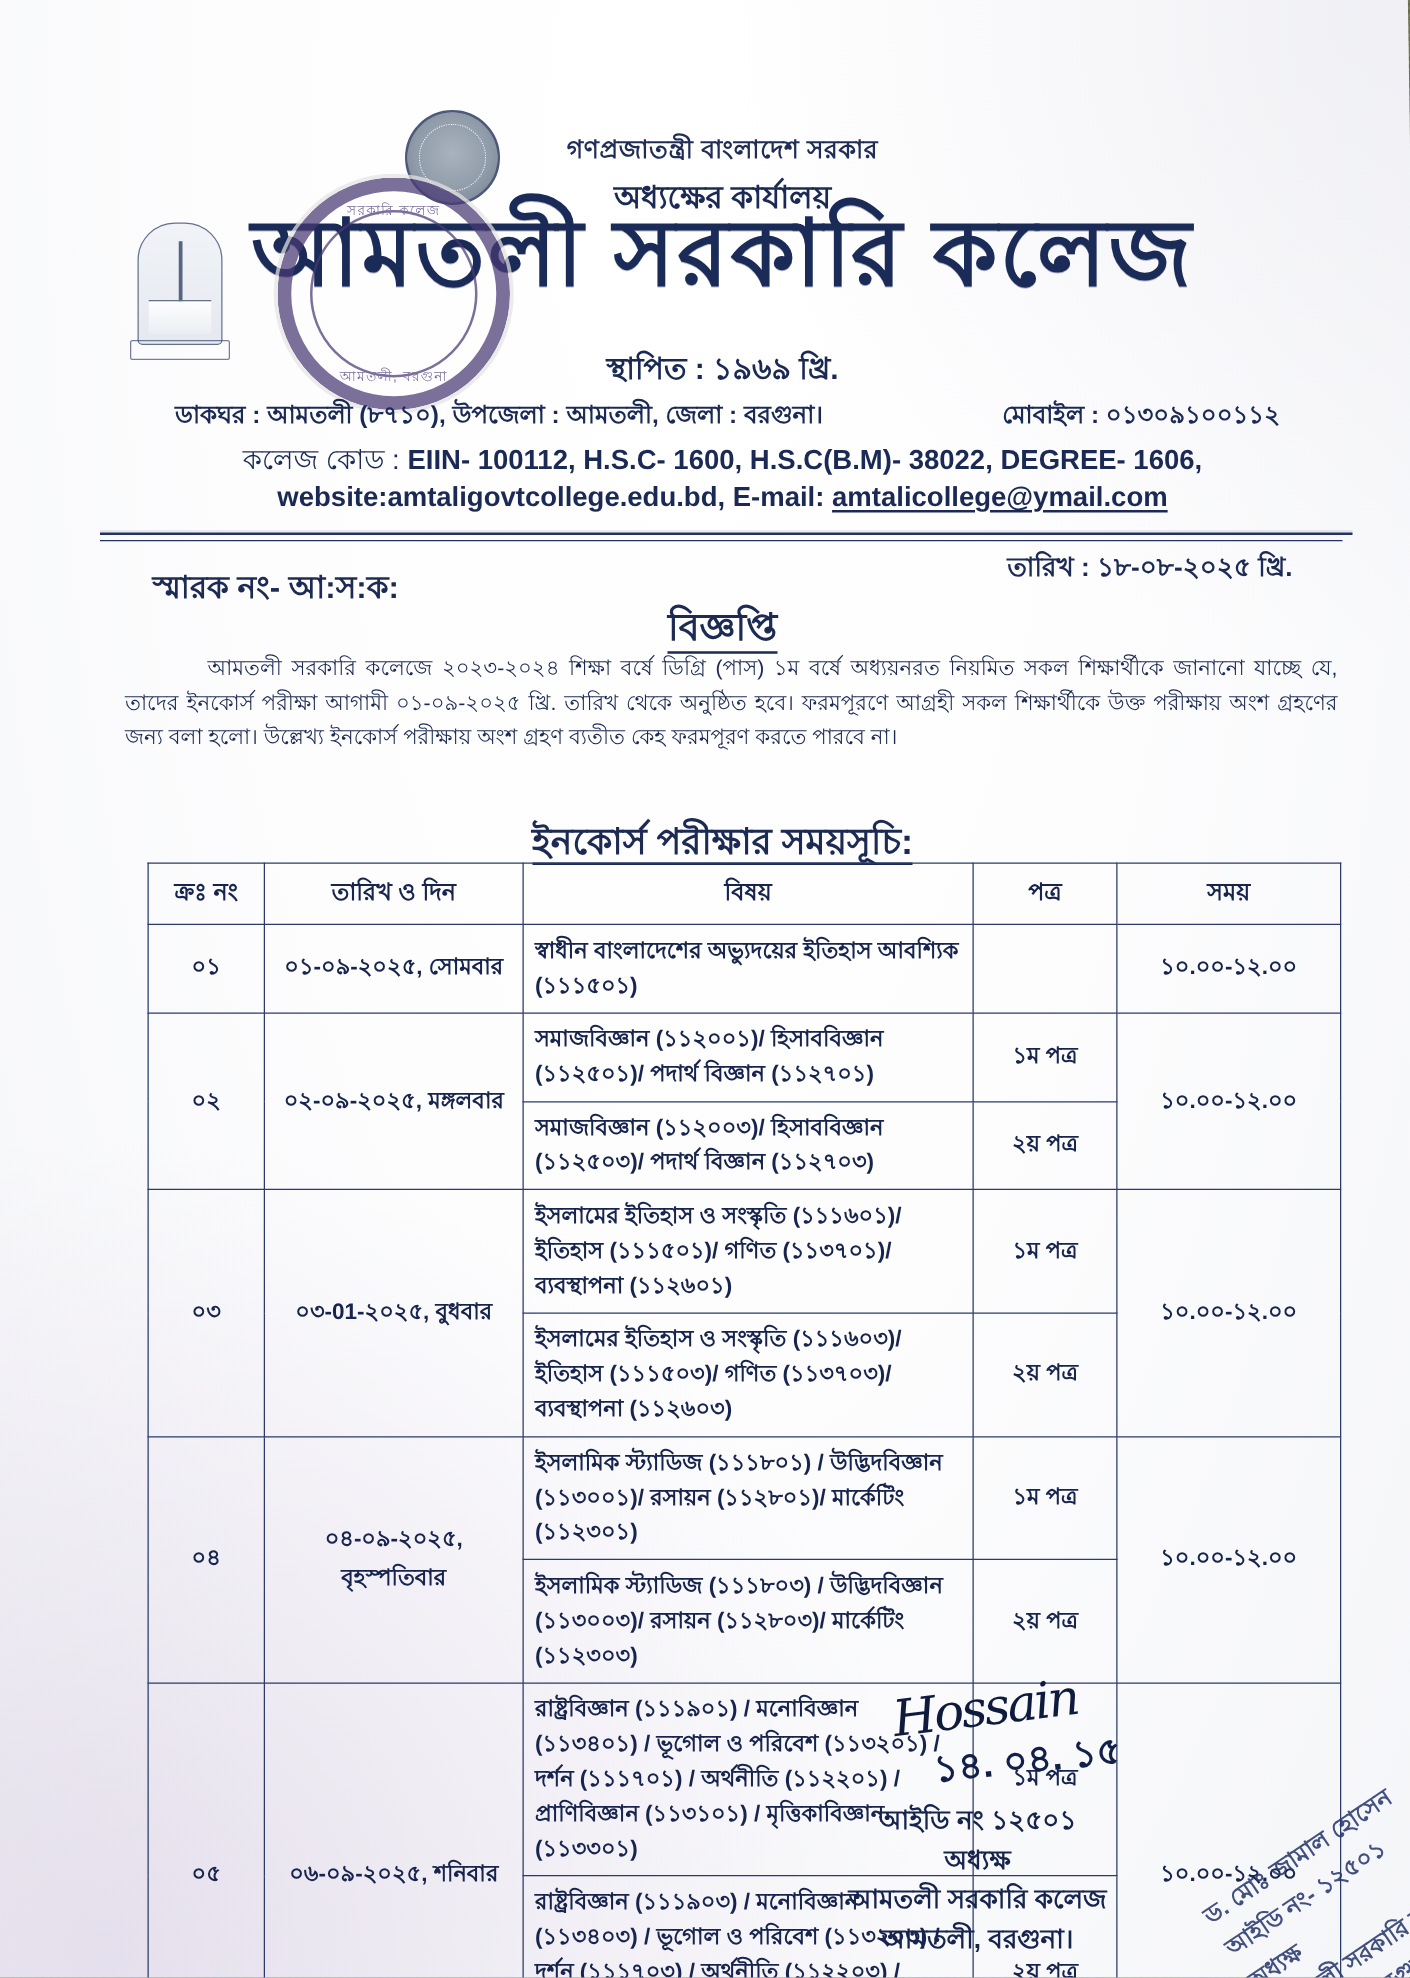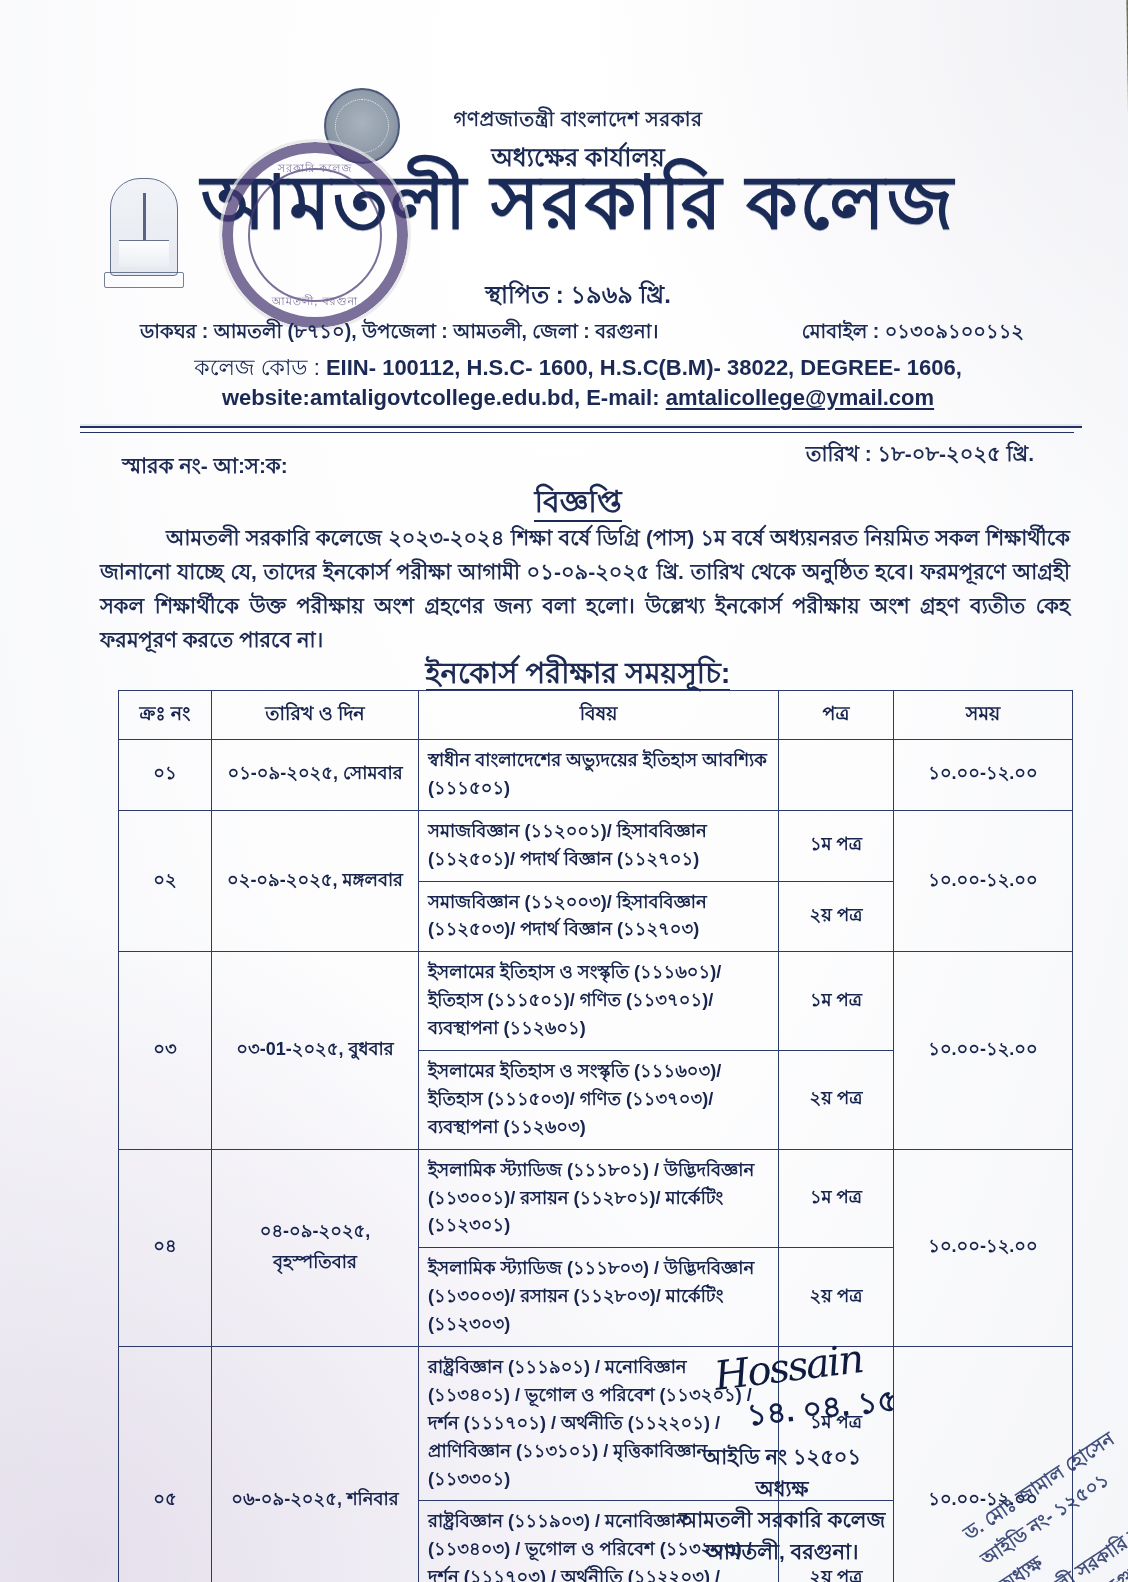--- a/index.html
+++ b/index.html
@@ -64,32 +64,32 @@
 
   .rule{
     position:absolute;left:66px;right:60px;top:398px;height:8px;
     border-top:2.5px solid #22306018;
   }
   .rule:before,.rule:after{content:"";position:absolute;left:0;right:0;height:0;border-top:2px solid #243263;}
   .rule:before{top:0;}
   .rule:after{top:6px;border-top:1.6px solid #243263;right:8px;}
 
   
-  .memo{position:absolute;left:108px;top:424px;font-size:21px;font-weight:600;}
+  .memo{position:absolute;left:108px;top:424px;font-size:25px;font-weight:600;}
   .date{position:absolute;right:108px;top:412px;font-size:21px;font-weight:700;}
 
   
   .notice-title{
     position:absolute;left:0;right:0;top:452px;text-align:center;
     font-size:30px;font-weight:700;
   }
   .notice-title span{border-bottom:2px solid #1b2a55;padding-bottom:2px;}
   .body-text{
     position:absolute;left:86px;right:72px;top:495px;
-    font-size:21px;line-height:1.62;text-align:justify;font-weight:700;
+    font-size:17px;line-height:1.62;text-align:justify;font-weight:400;
     text-indent:66px;
   }
 
   
   .sched-title{
     position:absolute;left:0;right:0;top:624px;text-align:center;
     font-size:29px;font-weight:700;
   }
   .sched-title span{border-bottom:2.5px solid #1b2a55;padding-bottom:0;}
 

